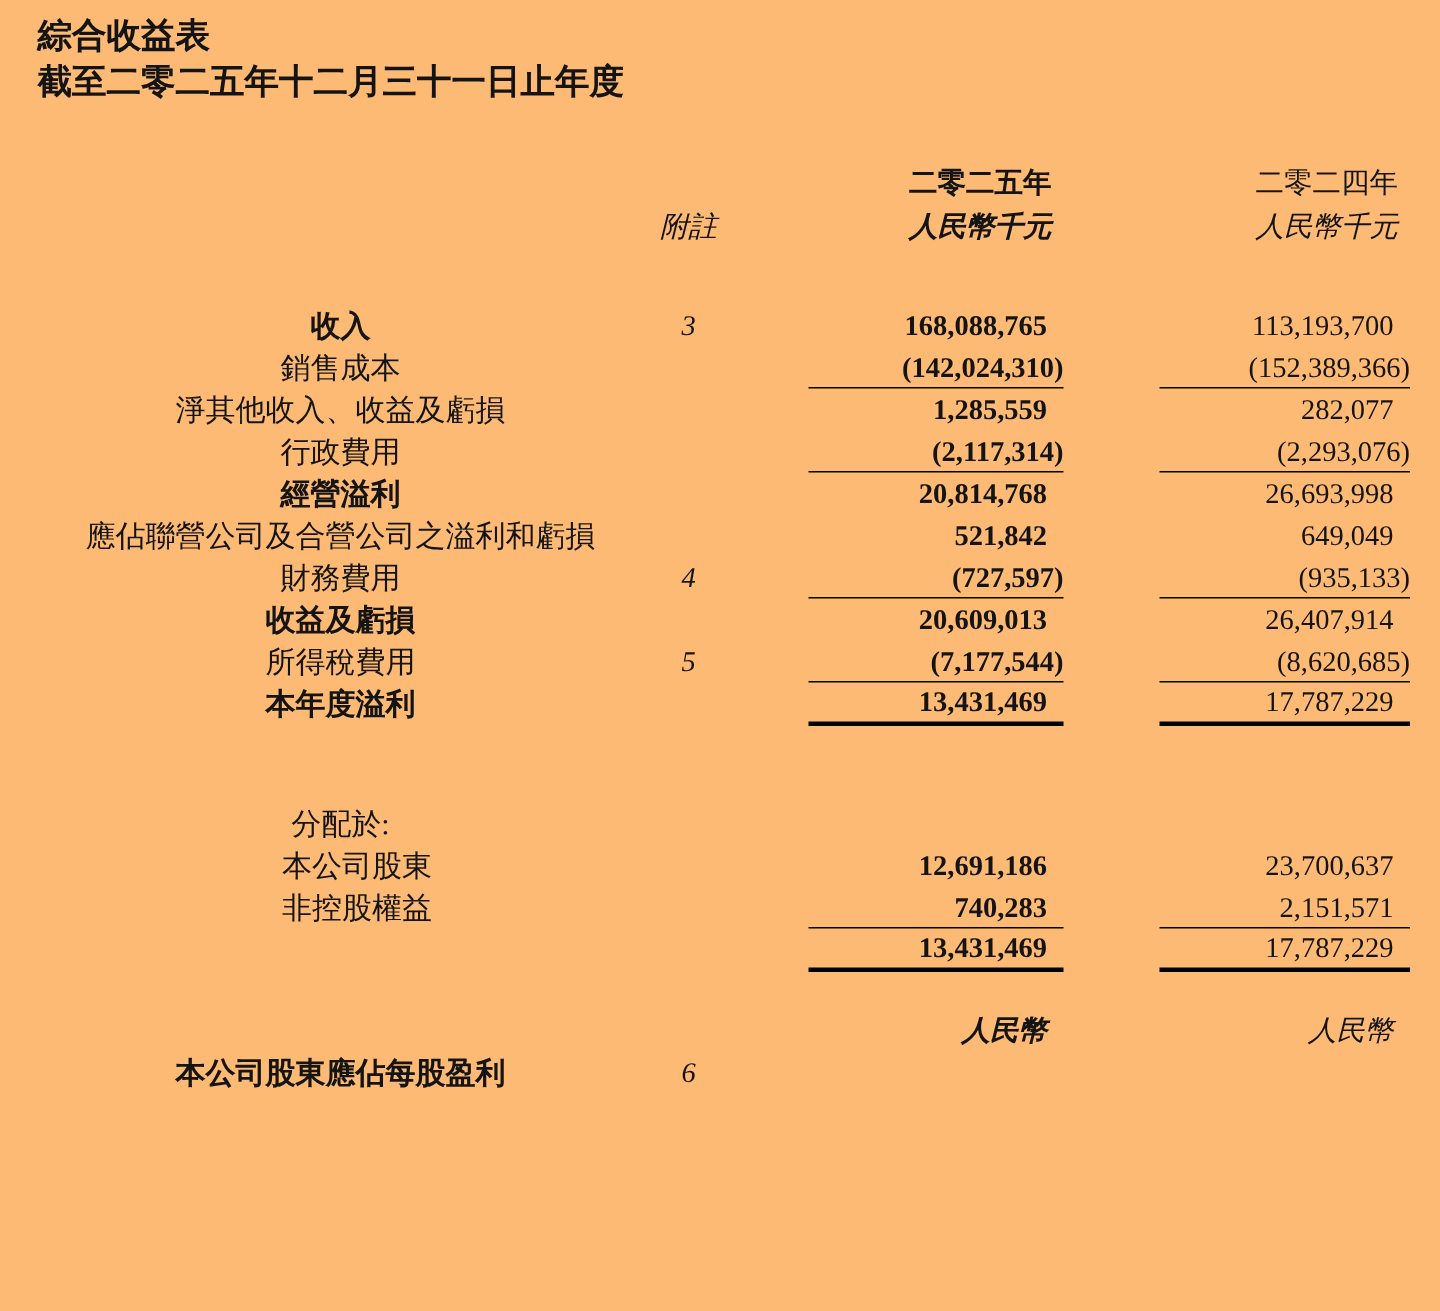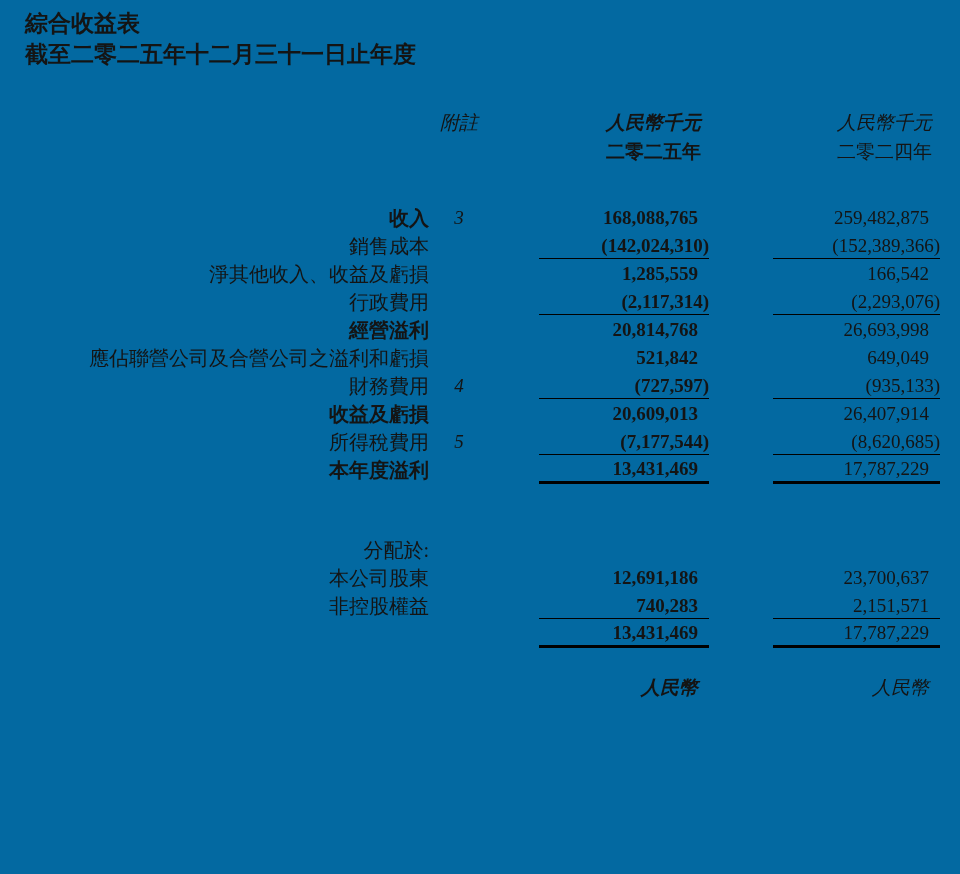--- a/index.html
+++ b/index.html
@@ -1,21 +1,21 @@
 <!DOCTYPE html>
 <html><head>
 <meta charset="utf-8">
 <style>
   html, body { margin: 0; padding: 0; background: #ffffff; }
   .page {
     width: 960px;
     height: 874px;
     box-sizing: border-box;
     padding: 8px 20px 0 25px;
-    background: #0369a1;
+    background: #fdba74;
     color: #141414;
     font-family: "Liberation Serif", "DejaVu Serif", serif;
     overflow: hidden;
   }
   .title, .subtitle {
     margin: 0;
     font-size: 23px;
     font-weight: bold;
     line-height: 31px;
     white-space: nowrap;
@@ -37,21 +37,21 @@
   thead tr { height: 29px; }
   tr.spacer td { border: none !important; }
 
   td {
     padding: 0;
     vertical-align: bottom;
     font-size: 19px;
     line-height: 24px;
     white-space: nowrap;
   }
-  td.label { text-align: right; font-size: 20px; }
+  td.label { text-align: center; font-size: 20px; }
   td.label.indent { padding-left: 22px; }
   td.note { text-align: center; }
   td.num  { text-align: right; }
   .b { font-weight: bold; }
   .i { font-style: italic; }
   .pr { padding-right: 11px; }      
   .hdr-pr { padding-right: 8px; }
   .r1 { border-bottom: 1.5px solid #000000; margin-top: 36px; }
   .r2 { border-bottom: 3px solid #000000; margin-top: 12px; }
 </style>
@@ -67,62 +67,62 @@
       <col class="c-label">
         <col class="c-note">
         <col class="c-sp1">
       <col class="c-v25">
         <col class="c-sp2">
         <col class="c-v24">
     </colgroup>
     <thead>
       <tr>
         <td></td>
-        <td class="note i">附註</td>
-        <td></td>
-        <td class="num b i hdr-pr">人民幣千元</td>
-        <td></td>
-        <td class="num i hdr-pr">人民幣千元</td>
+        <td></td>
+        <td></td>
+        <td class="num b hdr-pr">二零二五年</td>
+        <td></td>
+        <td class="num hdr-pr">二零二四年</td>
       </tr>
       <tr>
         <td></td>
-        <td></td>
-        <td></td>
-        <td class="num b hdr-pr">二零二五年</td>
-        <td></td>
-        <td class="num hdr-pr">二零二四年</td>
+        <td class="note i">附註</td>
+        <td></td>
+        <td class="num b i hdr-pr">人民幣千元</td>
+        <td></td>
+        <td class="num i hdr-pr">人民幣千元</td>
       </tr>
     </thead>
     <tbody id="rows-body">
       <tr class="spacer" style="height:38px">
           <td colspan="6"></td>
         </tr>
     <tr>
           <td class="label b">收入</td>
           <td class="note i">3</td>
           <td class="sp"></td>
           <td class="num b pr">168,088,765</td>
           <td class="sp"></td>
-          <td class="num pr">259,482,875</td>
+          <td class="num pr">113,193,700</td>
         </tr>
         <tr>
           <td class="label">銷售成本</td>
           <td class="note i"></td>
           <td class="sp"></td>
           <td class="num b r1">(142,024,310)</td>
           <td class="sp"></td>
           <td class="num r1">(152,389,366)</td>
         </tr>
         <tr>
           <td class="label">淨其他收入、收益及虧損</td>
           <td class="note i"></td>
           <td class="sp"></td>
           <td class="num b pr">1,285,559</td>
           <td class="sp"></td>
-          <td class="num pr">166,542</td>
+          <td class="num pr">282,077</td>
         </tr>
         <tr>
           <td class="label">行政費用</td>
           <td class="note i"></td>
           <td class="sp"></td>
           <td class="num b r1">(2,117,314)</td>
           <td class="sp"></td>
           <td class="num r1">(2,293,076)</td>
         </tr>
         <tr>
@@ -211,16 +211,24 @@
         <tr class="spacer" style="height: 26px;">
           <td colspan="6"></td>
         </tr>
         <tr>
           <td class="label"></td>
           <td class="note i"></td>
           <td class="sp"></td>
           <td class="num b i pr">人民幣</td>
           <td class="sp"></td>
           <td class="num i pr">人民幣</td>
+        </tr>
+        <tr>
+          <td class="label b">本公司股東應佔每股盈利</td>
+          <td class="note i">6</td>
+          <td class="sp"></td>
+          <td class="num b"></td>
+          <td class="sp"></td>
+          <td class="num"></td>
         </tr>
       </tbody>
   </table>
 </div>
 
 </body></html>

